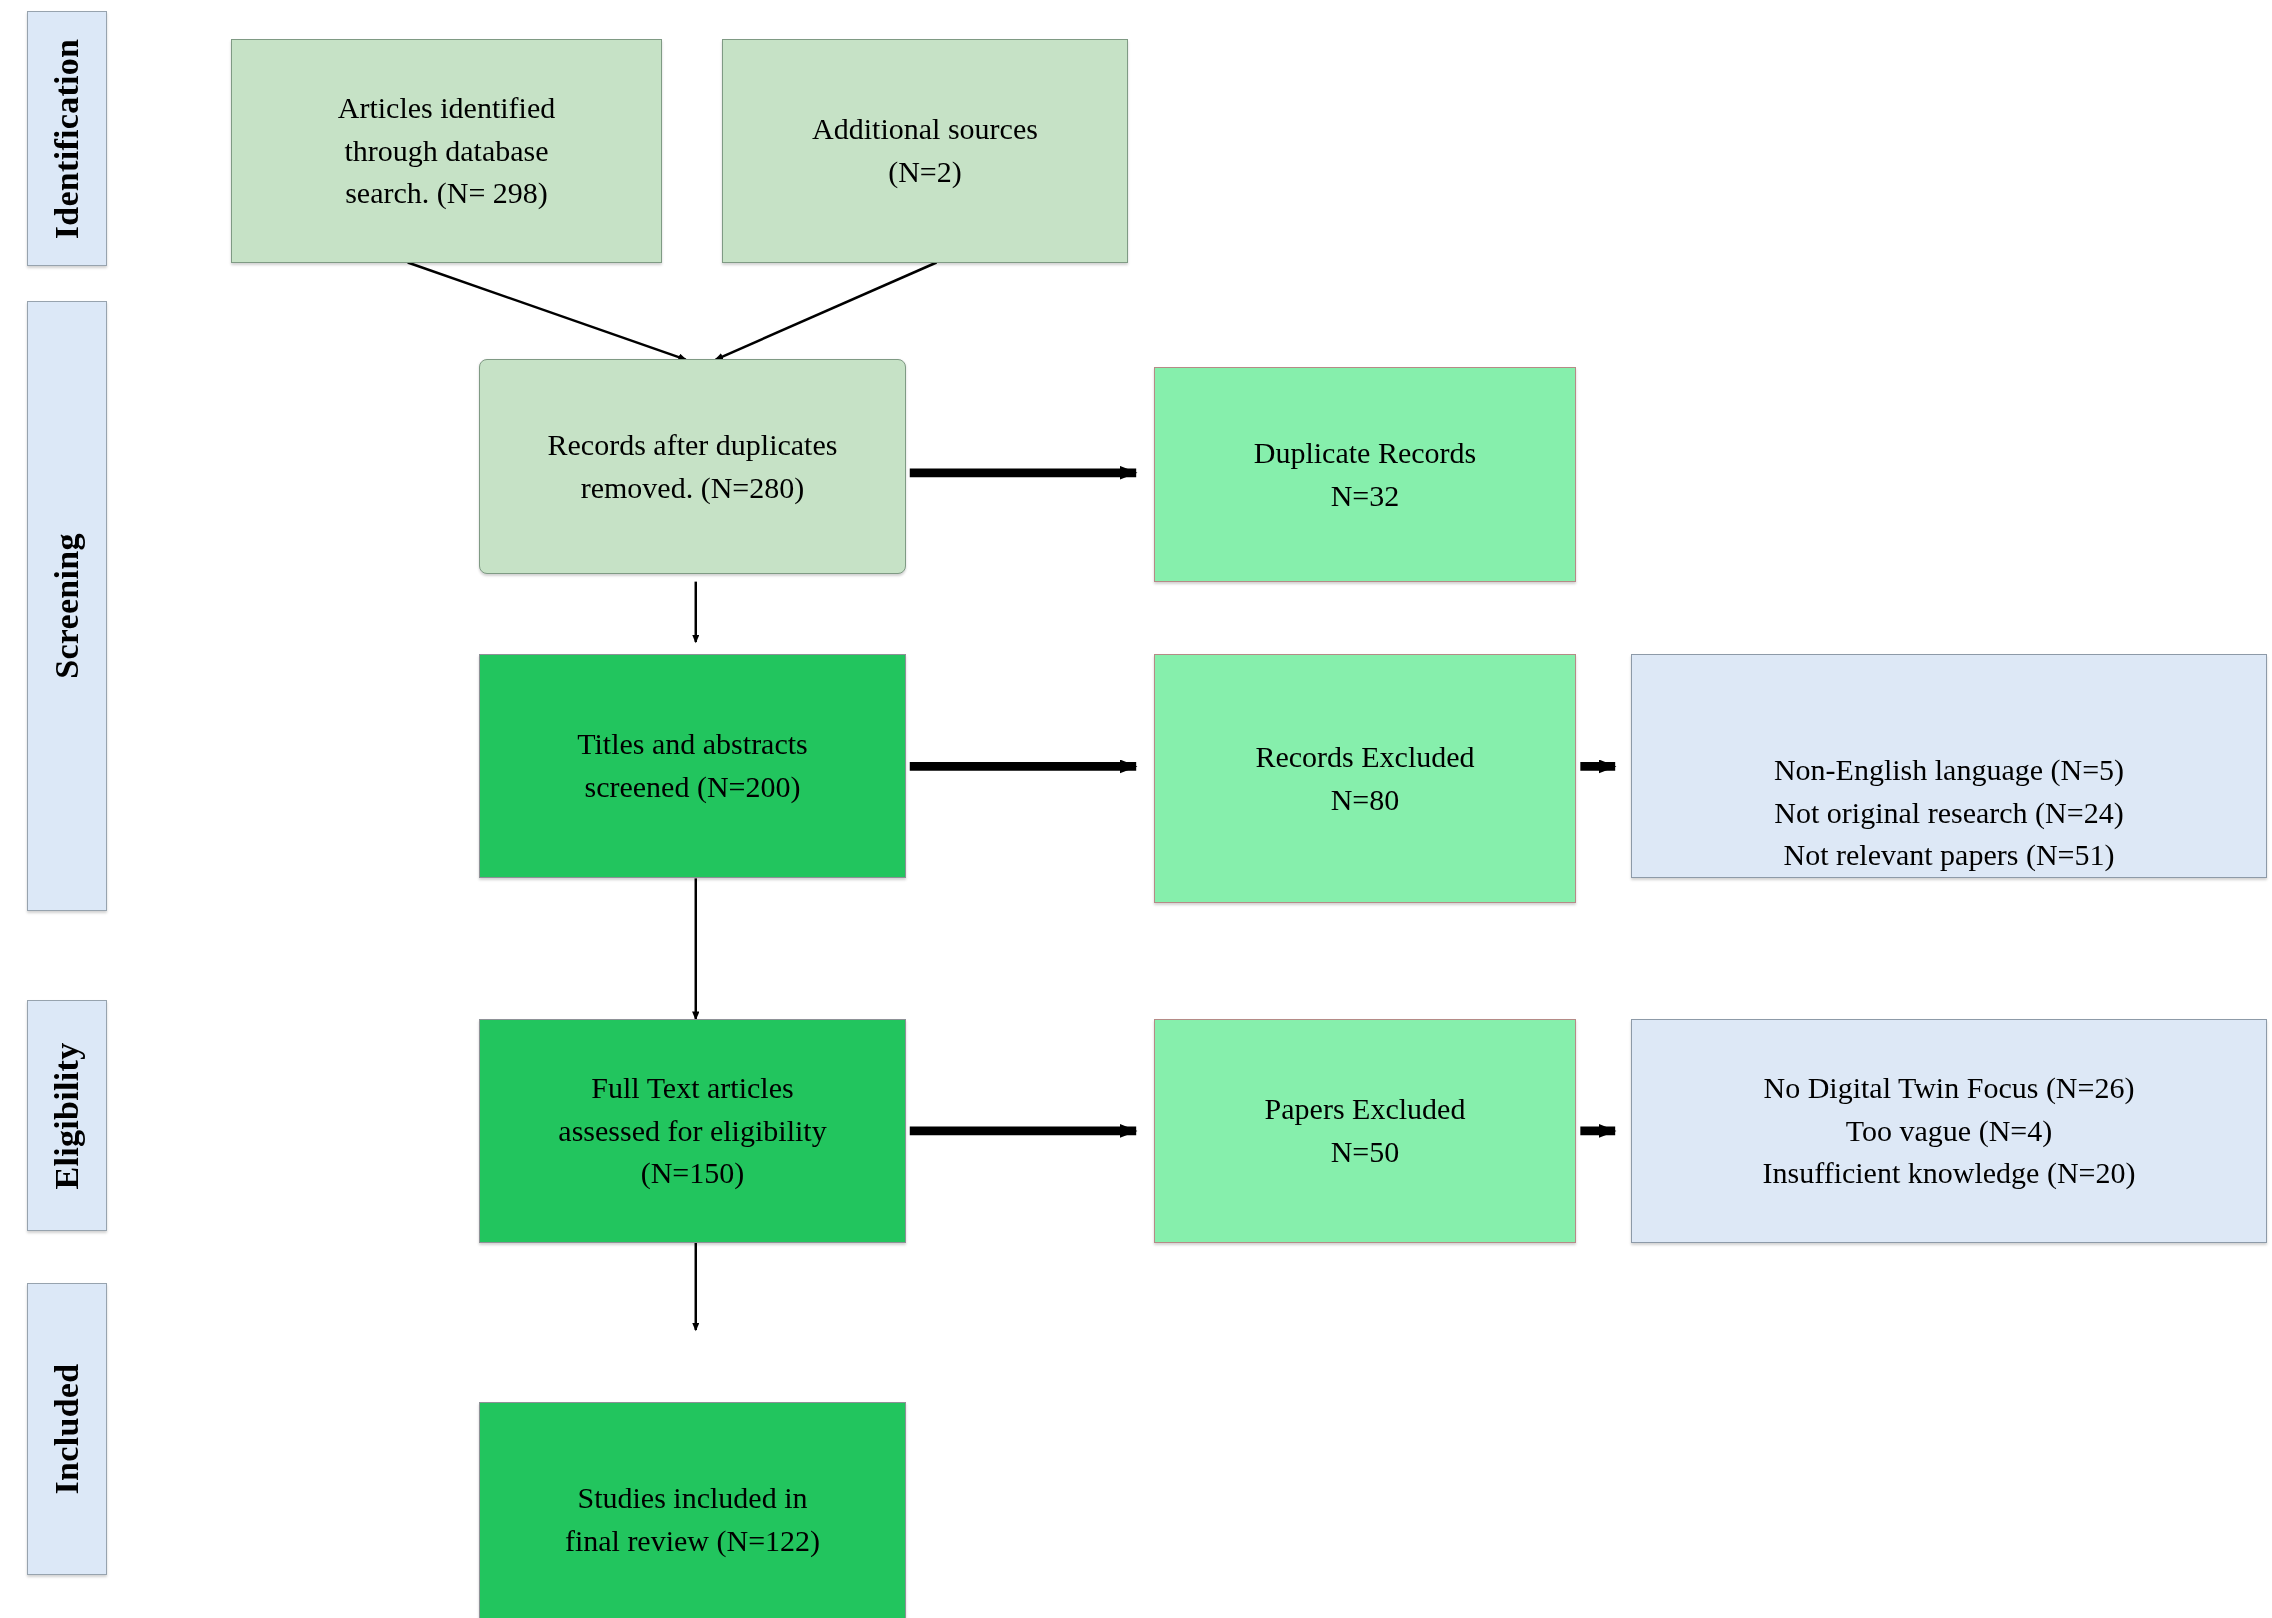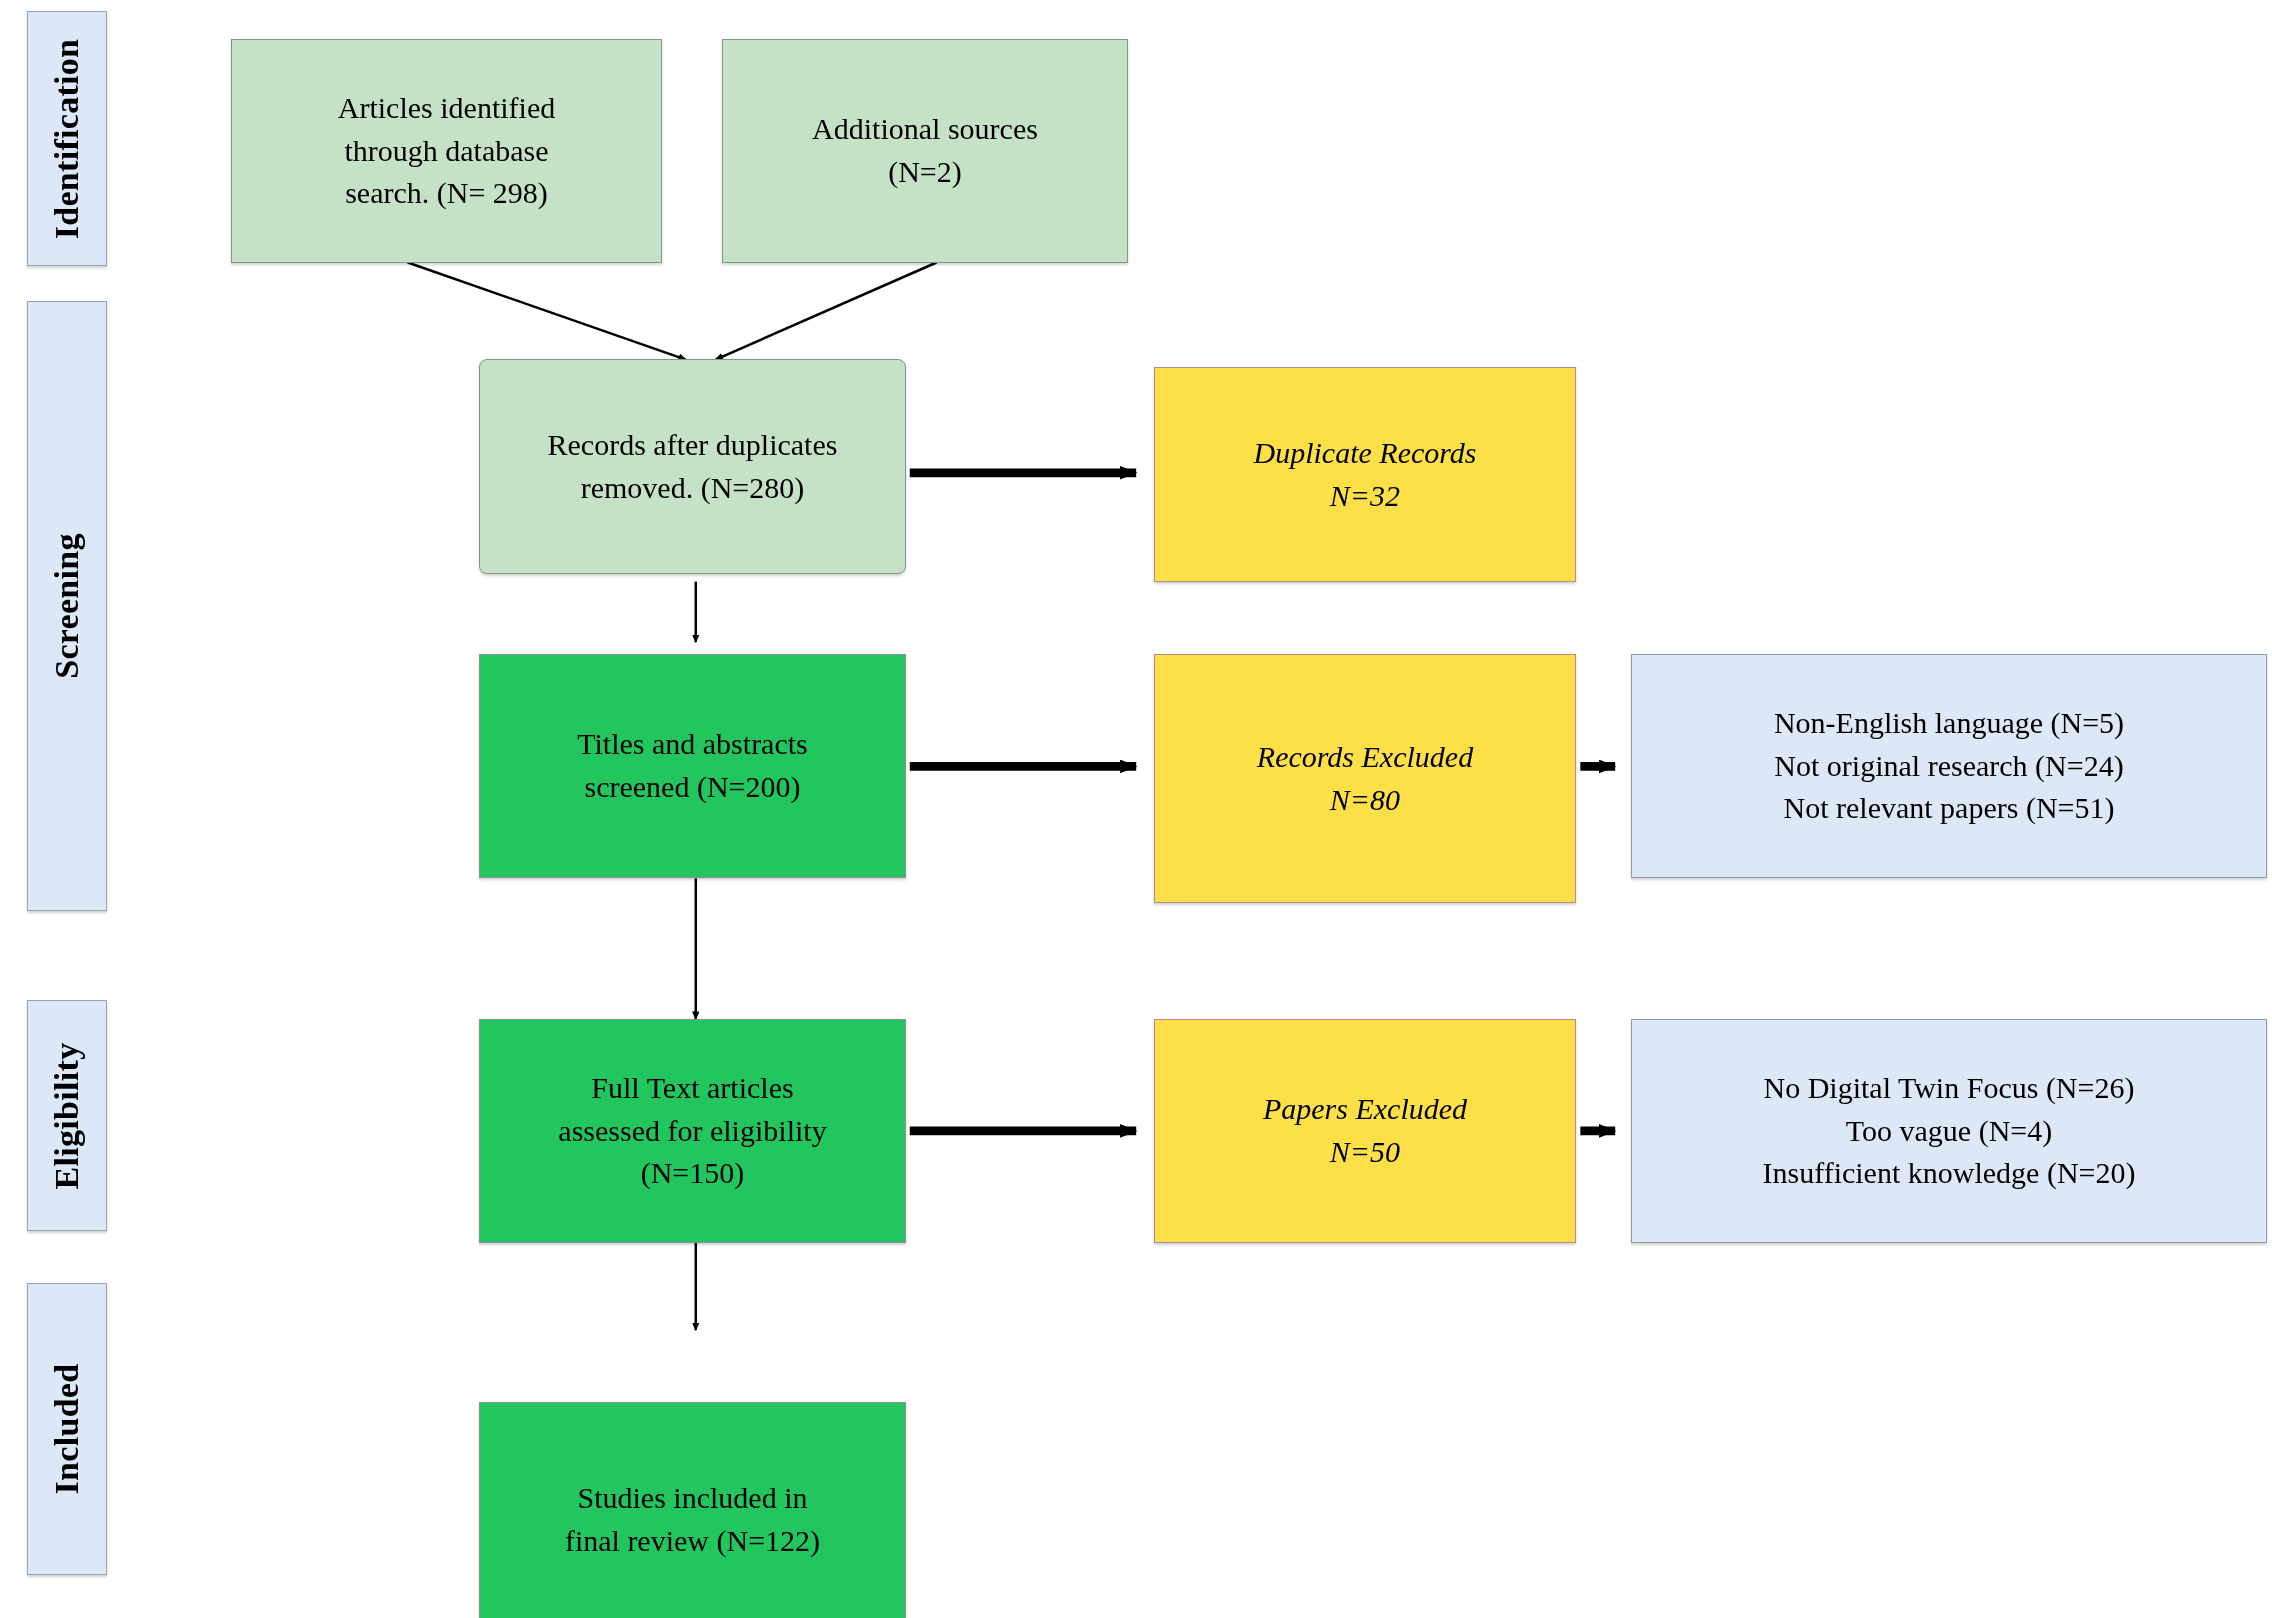--- a/index.html
+++ b/index.html
@@ -37,21 +37,21 @@
     box-shadow: 0 1.9px 2.5px rgba(0,0,0,0.18);
     line-height: 1.42;
     z-index: 2;
   }
   .node .txt {
     display: block;
     white-space: pre-line;
     padding: 0 11.2px;
   }
   .green  { background: #c6e2c6; border-color: #7f9a84; }
-  .salmon { background: #fde047; border-color: #b58b87; font-style: italic; }
+  .salmon { background: #86efac; border-color: #b58b87; }
   .grey   { background: #22c55e; border-color: #8e9197; }
   .blue   { background: #dde8f6; border-color: #8d9aa8; }
 
   
   .stage {
     position: absolute;
     box-sizing: border-box;
     background: #dce8f7;
     border: 1.2px solid #97a3ae;
     box-shadow: 0 1.9px 2.5px rgba(0,0,0,0.18);
@@ -143,21 +143,21 @@
   <div class="node grey" style="left:479px; top:654px; width:427px; height:224px; font-size:30px;">
     <span class="txt">Titles and abstracts
 screened (N=200)</span>
   </div>
 
   <div class="node salmon" style="left:1154px; top:654px; width:422px; height:249px; font-size:30px;">
     <span class="txt">Records Excluded
 N=80</span>
   </div>
 
-  <div class="node blue" style="left:1631px; top:654px; width:636px; height:224px; font-size:30px;">
+  <div class="node blue" style="left:1631px; top:654px; width:636px; height:224px; font-size:30px;align-items:flex-end;">
     <span class="txt">Non-English language (N=5)
 Not original research (N=24)
 Not relevant papers (N=51)</span>
   </div>
 
   <div class="node grey" style="left:479px; top:1019px; width:427px; height:224px; font-size:30px;">
     <span class="txt">Full Text articles
 assessed for eligibility
 (N=150)</span>
   </div>

